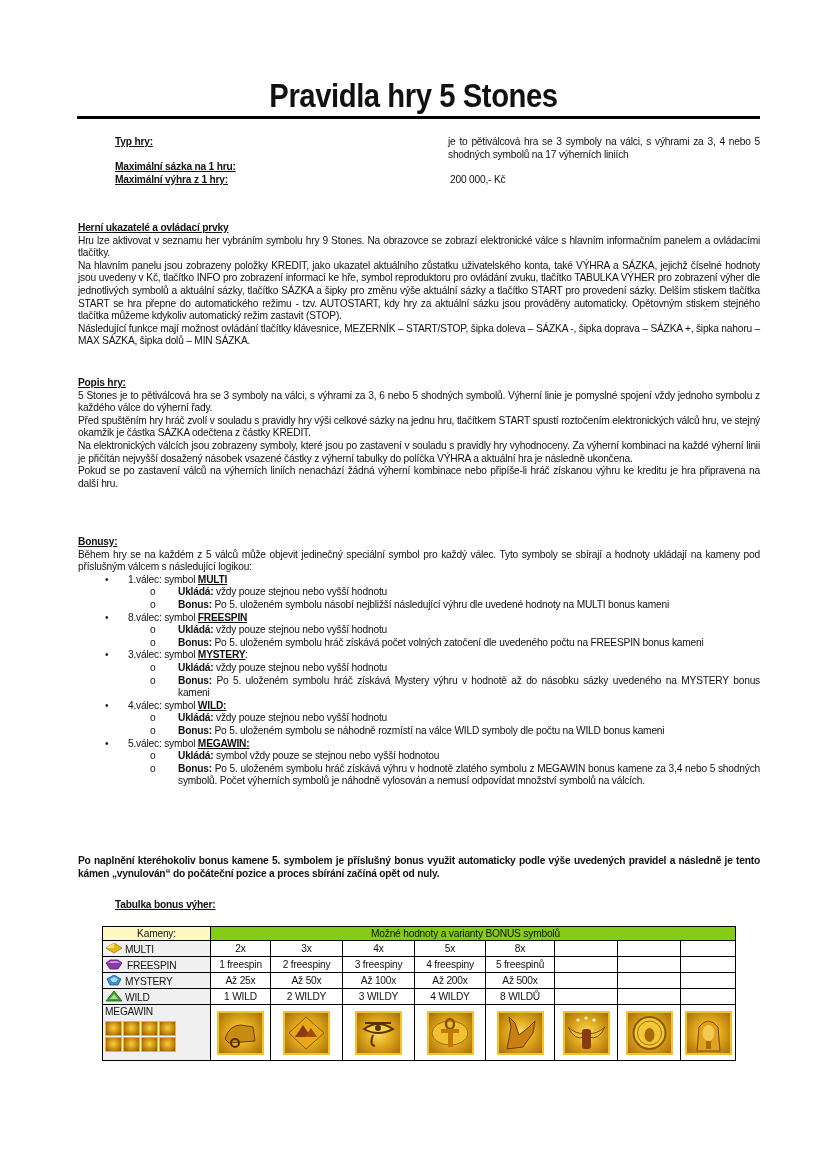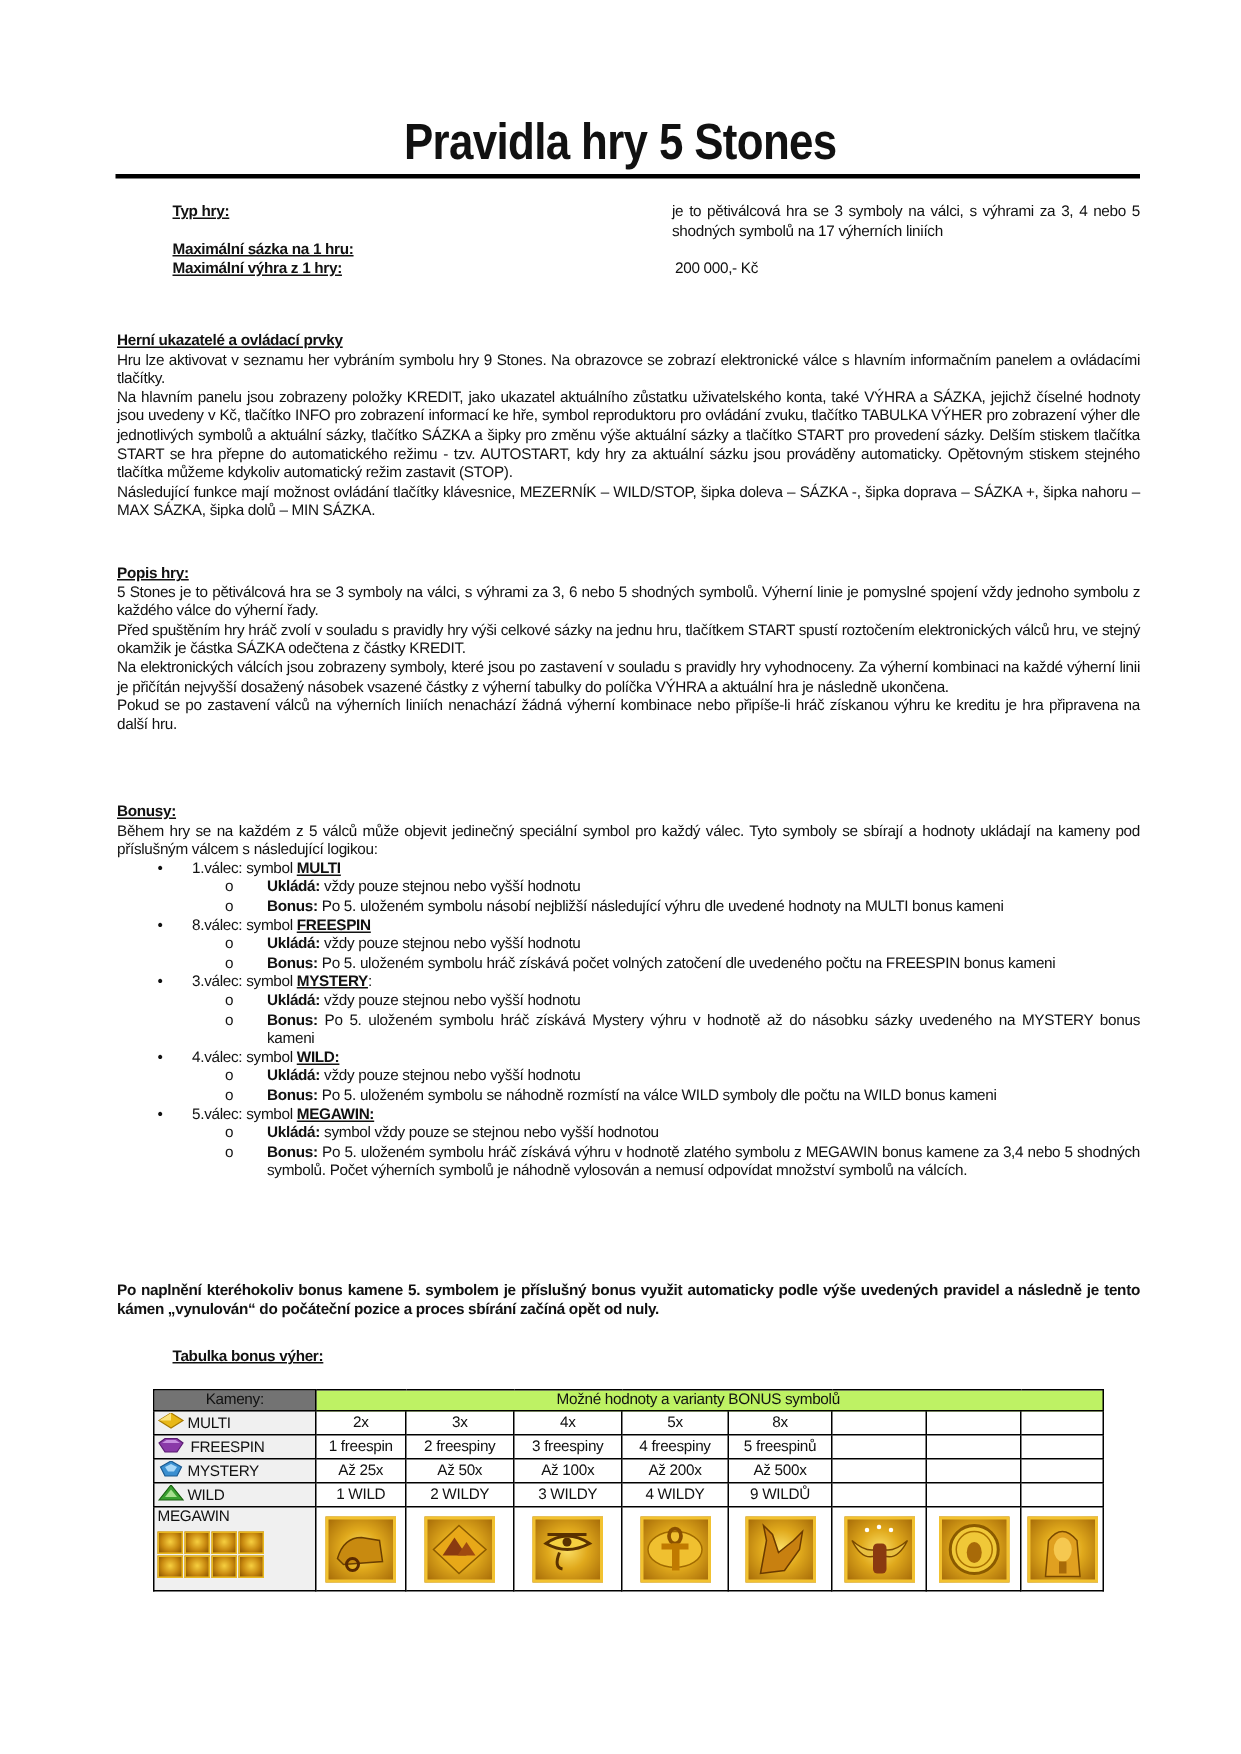--- a/index.html
+++ b/index.html
@@ -23,24 +23,24 @@
   ul.bul > li::before { content: "\2022"; position: absolute; left: 27px; top: 0; }
   ul.sub { margin: 0; padding: 0; list-style: none; }
   ul.sub > li { position: relative; padding-left: 50px; text-align: justify; }
   ul.sub > li::before { content: "o"; position: absolute; left: 22px; top: 0; }
   .sym { font-weight: bold; text-decoration: underline; }
   .b { font-weight: bold; }
   .boldpara { font-weight: bold; }
   table.bonus { position: absolute; left: 102px; top: 926px; border-collapse: collapse;
                 font-size: 10.2px; letter-spacing: -0.2px; }
   table.bonus td { border: 1px solid #000; padding: 0; height: 15px; text-align: center; }
-  table.bonus tr.hdr td { background: #bef264; height: 13px; }
+  table.bonus tr.hdr td { background: #84cc16; height: 13px; }
   table.bonus tr.hdr td.span { text-align: left; padding-left: 160px; }
   table.bonus td.name { background: #f0f0f0; text-align: left; padding-left: 2px; white-space: nowrap; }
-  table.bonus tr.hdr td.name { background: #737373; text-align: center; padding-left: 0; }
+  table.bonus tr.hdr td.name { background: #fef9c3; text-align: center; padding-left: 0; }
   .gem { display: inline-block; width: 18px; height: 11px; vertical-align: -1px; margin-right: 2px; }
   table.bonus tr.mega td { height: 54px; }
   table.bonus tr.mega td.name { vertical-align: top; padding-top: 1px; }
   .minis { display: grid; grid-template-columns: repeat(4, 17px); grid-gap: 1px; margin-top: 4px; }
   .mini { width: 17px; height: 15px; background: radial-gradient(circle at 50% 45%, #f7d040 0%, #c98a10 55%, #8a5200 100%);
           border: 1px solid #e8b820; box-sizing: border-box; }
   .tile { display: inline-block; width: 47px; height: 44px; box-sizing: border-box;
           border: 2px solid #f2c230; vertical-align: middle;
           background: radial-gradient(circle at 50% 50%, #fbe067 0%, #e0a91c 45%, #a86d08 100%);
           position: relative; }
@@ -64,21 +64,21 @@
     <div class="row">
       <span class="k lbl">Maximální výhra z 1 hry:</span>
       <span class="v" style="left:372px">200 000,- Kč</span>
     </div>
   </div>
 
   <div class="section txt just" style="top:222px">
     <p class="lbl">Herní ukazatelé a ovládací prvky</p>
     <p>Hru lze aktivovat v seznamu her vybráním symbolu hry 9 Stones. Na obrazovce se zobrazí elektronické válce s hlavním informačním panelem a ovládacími tlačítky.</p>
     <p>Na hlavním panelu jsou zobrazeny položky KREDIT, jako ukazatel aktuálního zůstatku uživatelského konta, také VÝHRA a SÁZKA, jejichž číselné hodnoty jsou uvedeny v Kč, tlačítko INFO pro zobrazení informací ke hře, symbol reproduktoru pro ovládání zvuku, tlačítko TABULKA VÝHER pro zobrazení výher dle jednotlivých symbolů a aktuální sázky, tlačítko SÁZKA a šipky pro změnu výše aktuální sázky a tlačítko START pro provedení sázky. Delším stiskem tlačítka START se hra přepne do automatického režimu - tzv. AUTOSTART, kdy hry za aktuální sázku jsou prováděny automaticky. Opětovným stiskem stejného tlačítka můžeme kdykoliv automatický režim zastavit (STOP).</p>
-    <p>Následující funkce mají možnost ovládání tlačítky klávesnice, MEZERNÍK – WILD/STOP, šipka doleva – SÁZKA -, šipka doprava – SÁZKA +, šipka nahoru – MAX SÁZKA, šipka dolů – MIN SÁZKA.</p>
+    <p>Následující funkce mají možnost ovládání tlačítky klávesnice, MEZERNÍK – START/STOP, šipka doleva – SÁZKA -, šipka doprava – SÁZKA +, šipka nahoru – MAX SÁZKA, šipka dolů – MIN SÁZKA.</p>
   </div>
 
   <div class="section txt just" style="top:377px">
     <p class="lbl">Popis hry:</p>
     <p>5 Stones je to pětiválcová hra se 3 symboly na válci, s výhrami za 3, 6 nebo 5 shodných symbolů. Výherní linie je pomyslné spojení vždy jednoho symbolu z každého válce do výherní řady.</p>
     <p>Před spuštěním hry hráč zvolí v souladu s pravidly hry výši celkové sázky na jednu hru, tlačítkem START spustí roztočením elektronických válců hru, ve stejný okamžik je částka SÁZKA odečtena z částky KREDIT.</p>
     <p>Na elektronických válcích jsou zobrazeny symboly, které jsou po zastavení v souladu s pravidly hry vyhodnoceny. Za výherní kombinaci na každé výherní linii je přičítán nejvyšší dosažený násobek vsazené částky z výherní tabulky do políčka VÝHRA a aktuální hra je následně ukončena.</p>
     <p>Pokud se po zastavení válců na výherních liniích nenachází žádná výherní kombinace nebo připíše-li hráč získanou výhru ke kreditu je hra připravena na další hru.</p>
   </div>
 
@@ -197,21 +197,21 @@
       <td class="name">
         <svg class="gem" viewBox="0 0 18 11">
               <polygon points="1,10 9,0 17,10" fill="#3aa030" stroke="#1a6010" stroke-width="0.8"></polygon>
               <polygon points="5,8 9,3 13,8" fill="#a8e090"></polygon>
             </svg><span>WILD</span>
       </td>
       <td>1 WILD</td>
       <td>2 WILDY</td>
       <td>3 WILDY</td>
       <td>4 WILDY</td>
-      <td>9 WILDŮ</td>
+      <td>8 WILDŮ</td>
       <td></td>
       <td></td>
       <td></td>
     </tr>
     <tr class="mega">
       <td class="name">
         <span>MEGAWIN</span>
         <div class="minis">
           <div class="mini"></div>
           <div class="mini"></div>

